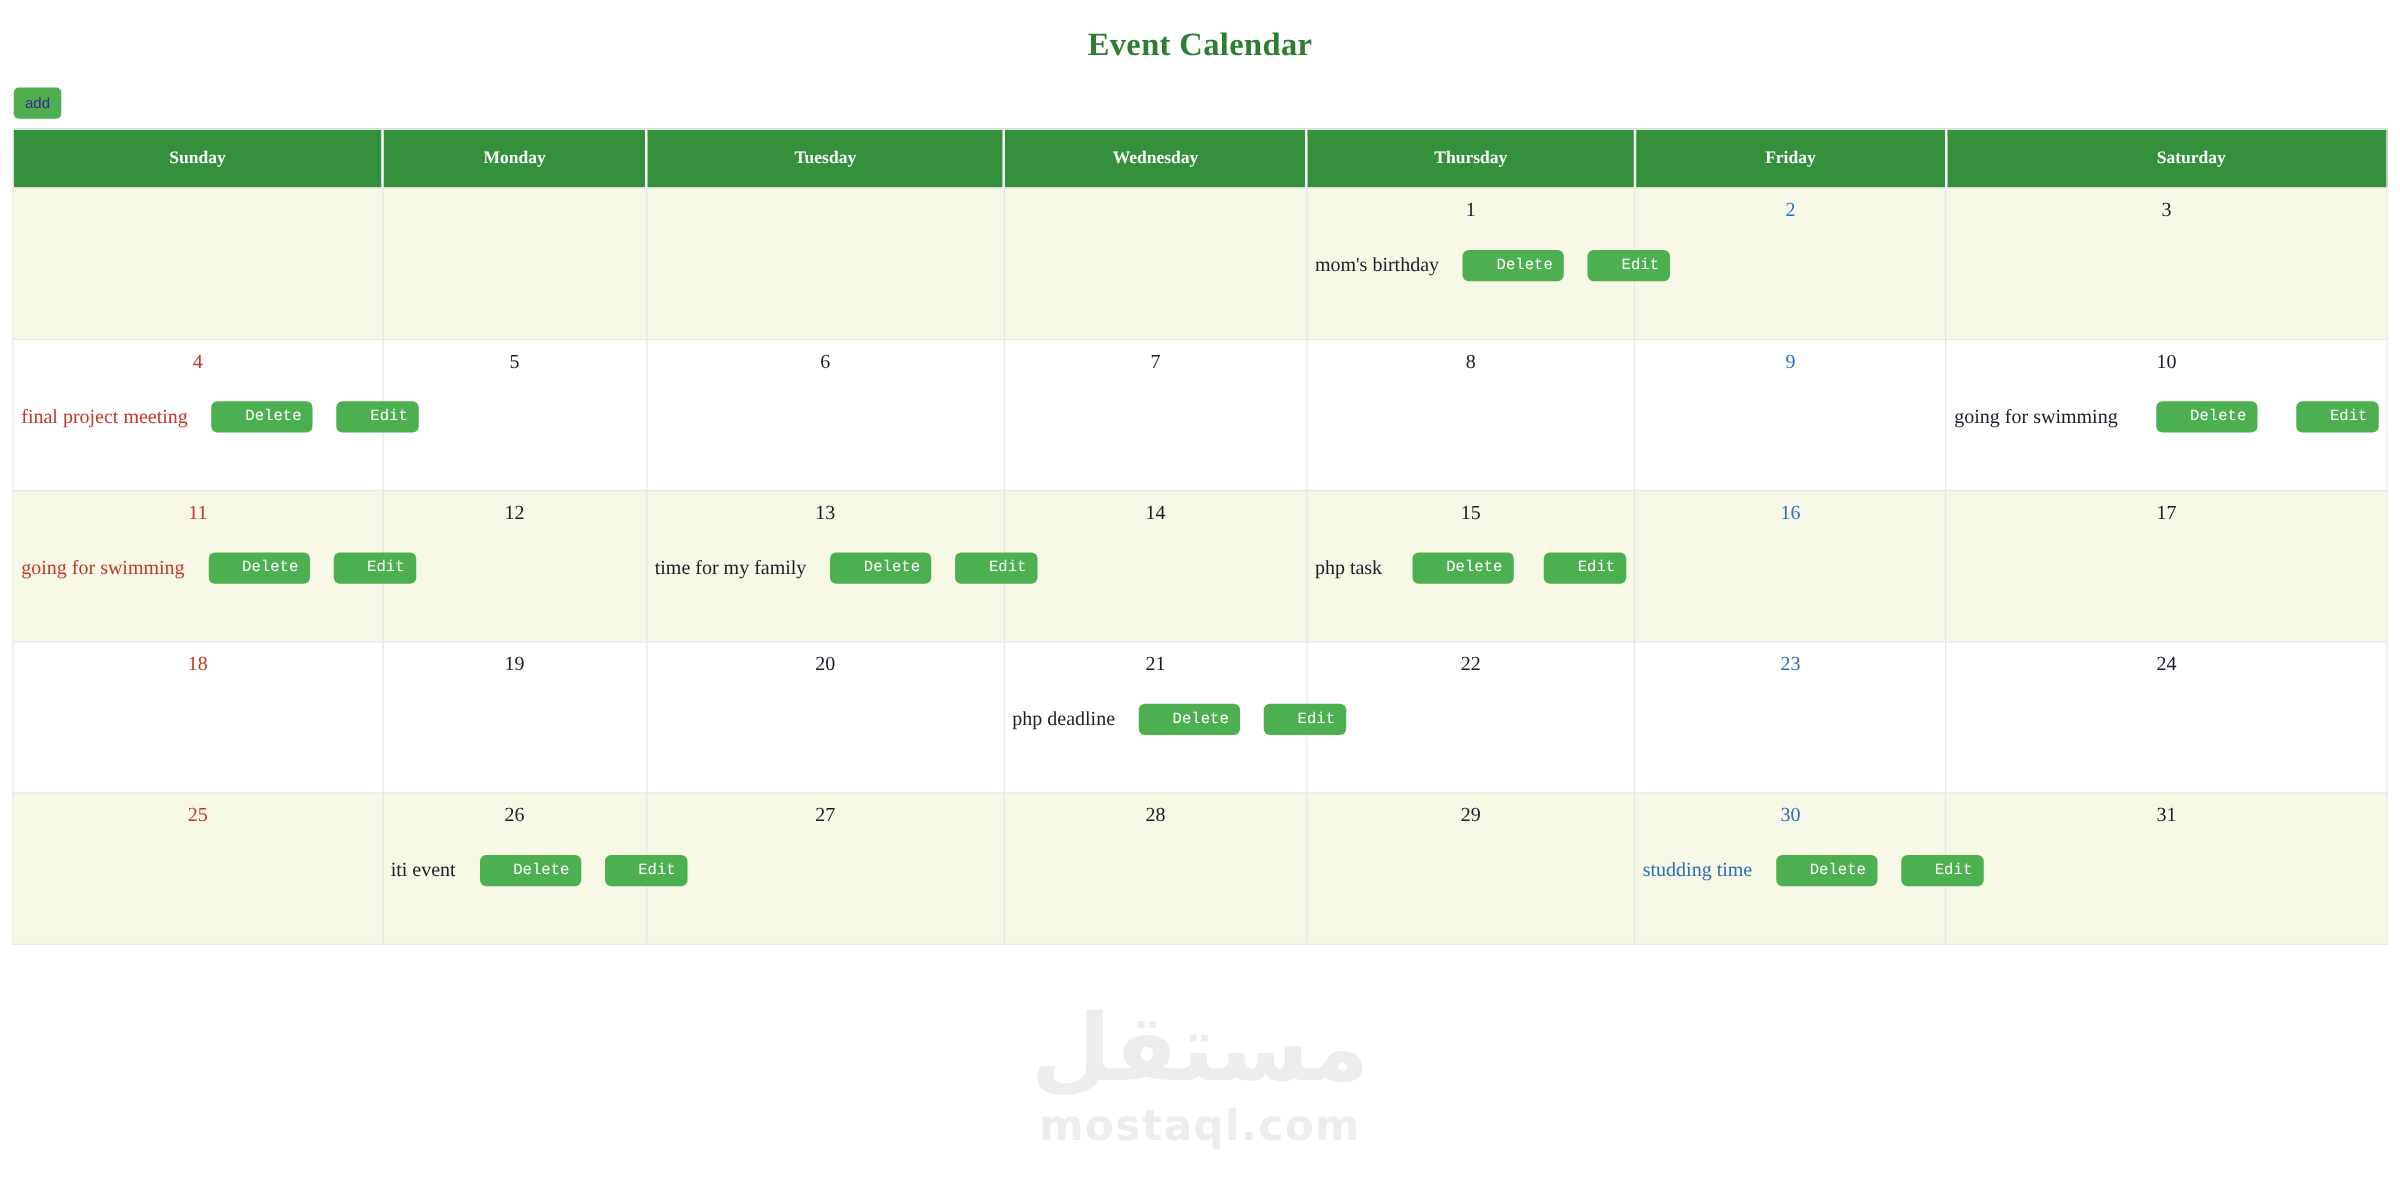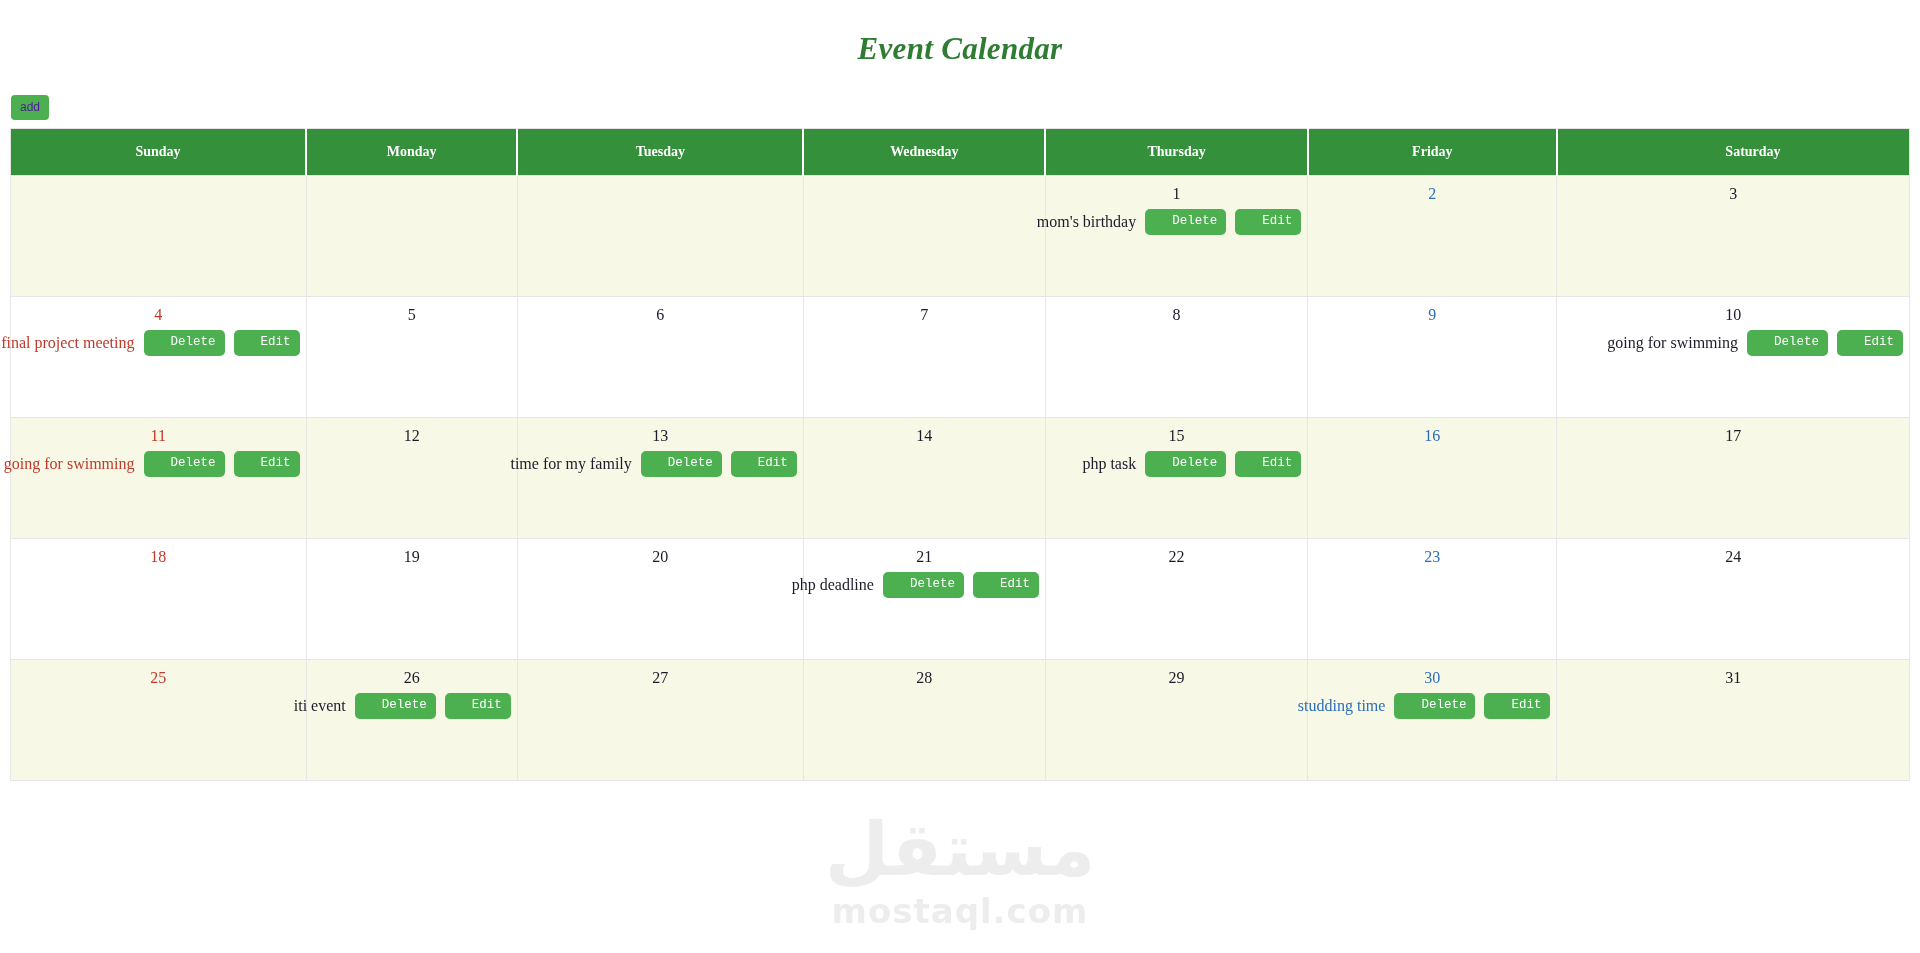--- a/index.html
+++ b/index.html
@@ -10,26 +10,25 @@
     font-family: "Liberation Serif", "DejaVu Serif", serif;
     overflow: hidden;
   }
   #page { position: relative; width: 1920px; height: 953px; background:#fff; }
 
   .page-title {
     text-align: center;
     color: #2e7d32;
     font-family: "Liberation Serif", "DejaVu Serif", serif;
     font-weight: bold;
-    font-size: 31px;
+    font-size: 26px;
     letter-spacing: .3px;
-    margin: 12px;
+    margin: 2px;
     padding-top: 20px;
     line-height: 1.1;
-    font-style: italic;
   }
 
   .add-wrap { padding: 17px 0 0 11px; }
   .add-btn {
     display: inline-block;
     background: #4caf50;
     color: #4c1d95;
     border: none;
     border-radius: 4px;
     font-family: "Liberation Sans", "DejaVu Sans", sans-serif;
@@ -73,25 +72,25 @@
   tr.alt td { background: #f8f8e6; }
 
   .daynum {
     display: block;
     font-size: 16px;
     line-height: 1.25;
     color: #1c1c2b;
     font-family: "Liberation Serif","DejaVu Serif",serif;
   }
   .evt-row {
-    margin-top: 5px;
+    margin-top: 21px;
     display: flex;
     align-items: center;
-    justify-content: flex-end;
-    gap: 9px;
+    justify-content: space-between;
+    gap: 19px;
     flex-wrap: nowrap;
   }
   .evt-title {
     font-size: 16px;
     line-height: 1.2;
     color: #1c1c2b;
     font-family: "Liberation Serif","DejaVu Serif",serif;
     white-space: nowrap;
   }
   .evt-btn {

